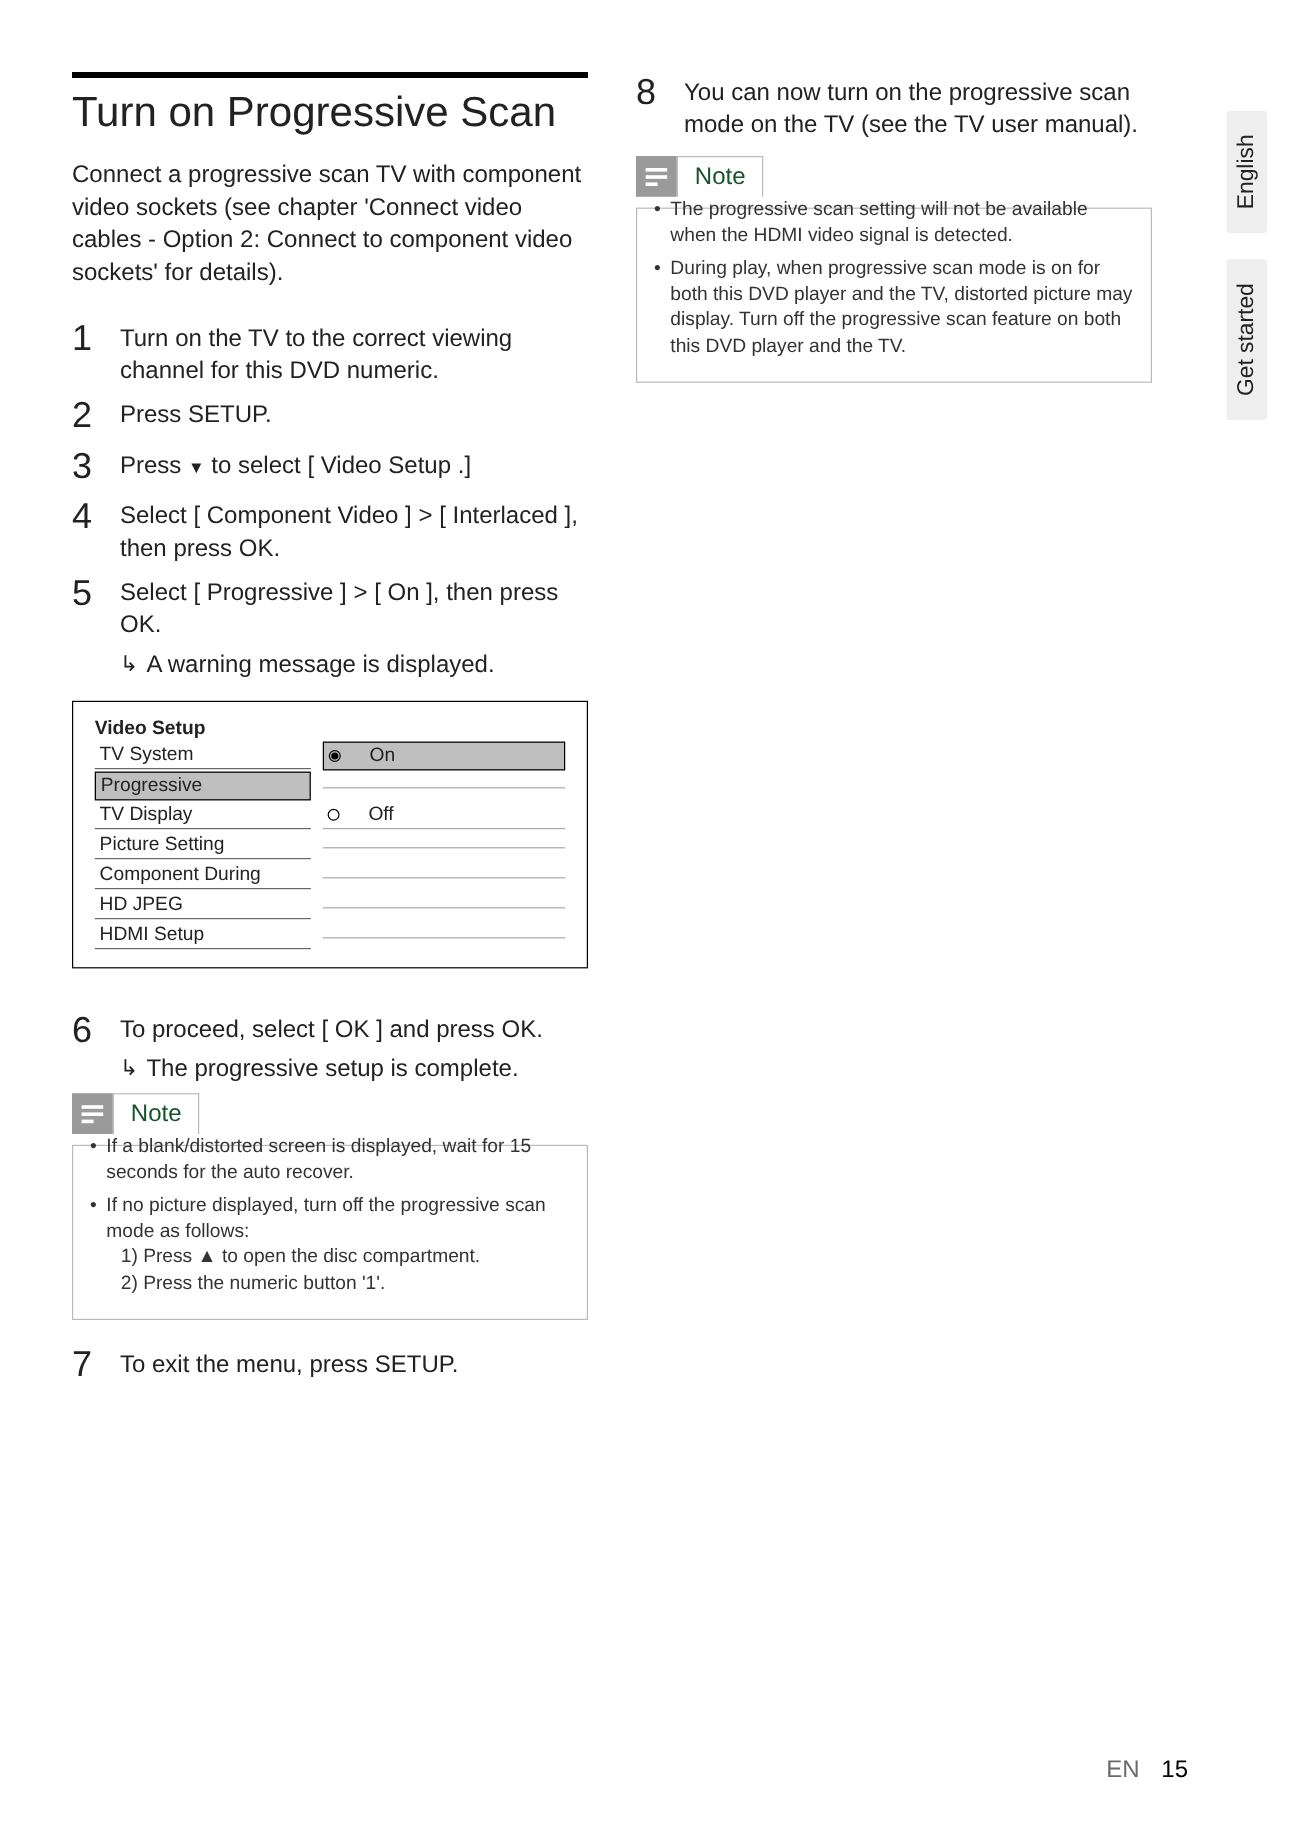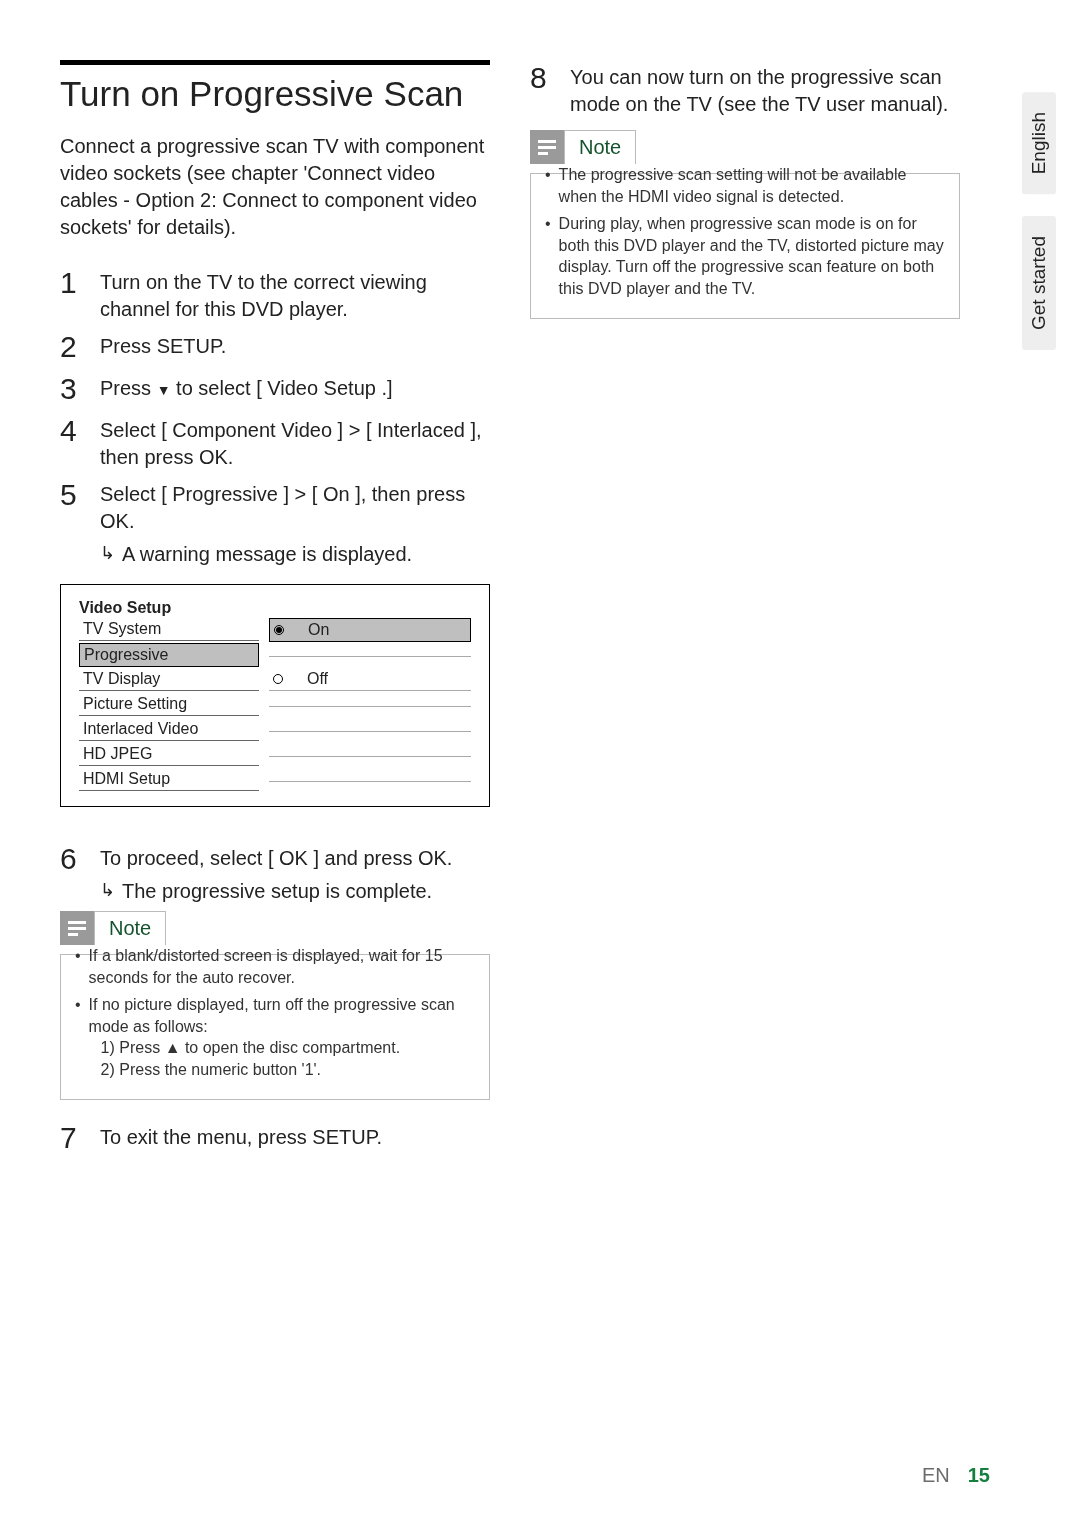--- a/index.html
+++ b/index.html
@@ -39,42 +39,42 @@
   .notebox .b .dot { flex-shrink:0; }
   .sub-num { margin-left: 12px; }
 
   .note-strip { display:flex; align-items:stretch; margin-bottom:-1px; }
   .note-strip .label-wrap { border:1px solid #bbb; border-bottom:none; display:flex; align-items:center; }
 
   .side-tabs { position: absolute; right: 24px; top: 92px; display:flex; flex-direction:column; gap:22px; }
   .side-tab { writing-mode: vertical-rl; transform: rotate(180deg); font-size: 19px; font-weight:300; background:#eeeeee; padding: 20px 6px; border-radius: 3px; text-align:center; }
 
   .footer { position:absolute; bottom:40px; right:90px; font-size:20px; color:#6b6b6b; display:flex; gap:18px; align-items:baseline; }
-  .footer .pn { color:#15803d;font-weight:bold; }
+  .footer .pn { color:#000000; }
 </style>
 </head>
 <body>
 
 <div class="page">
 
   <div class="side-tabs">
     <div class="side-tab">English</div>
     <div class="side-tab">Get started</div>
   </div>
 
   <div class="columns">
 
     <div class="col-left">
       <div class="rule"></div>
       <div class="h1">Turn on Progressive Scan</div>
       <div class="intro">Connect a progressive scan TV with component video sockets (see chapter 'Connect video cables - Option 2: Connect to component video sockets' for details).</div>
 
       <div class="step">
         <div class="step-num">1</div>
-        <div class="step-body">Turn on the TV to the correct viewing channel for this DVD player.</div>
+        <div class="step-body">Turn on the TV to the correct viewing channel for this DVD numeric.</div>
       </div>
 
       <div class="step">
         <div class="step-num">2</div>
         <div class="step-body">
           <span>Press </span><span class="bold">SETUP.</span>
         </div>
       </div>
 
       <div class="step">
@@ -120,21 +120,21 @@
           <div class="menu-right">
               <span class="radio"></span>
               <span>Off</span>
             </div>
         </div>
         <div class="menurow">
           <div class="menu-left">Picture Setting</div>
           <div class="menu-right"></div>
         </div>
         <div class="menurow">
-          <div class="menu-left">Interlaced Video</div>
+          <div class="menu-left">Component During</div>
           <div class="menu-right"></div>
         </div>
         <div class="menurow">
           <div class="menu-left">HD JPEG</div>
           <div class="menu-right"></div>
         </div>
         <div class="menurow">
           <div class="menu-left">HDMI Setup</div>
           <div class="menu-right"></div>
         </div>

